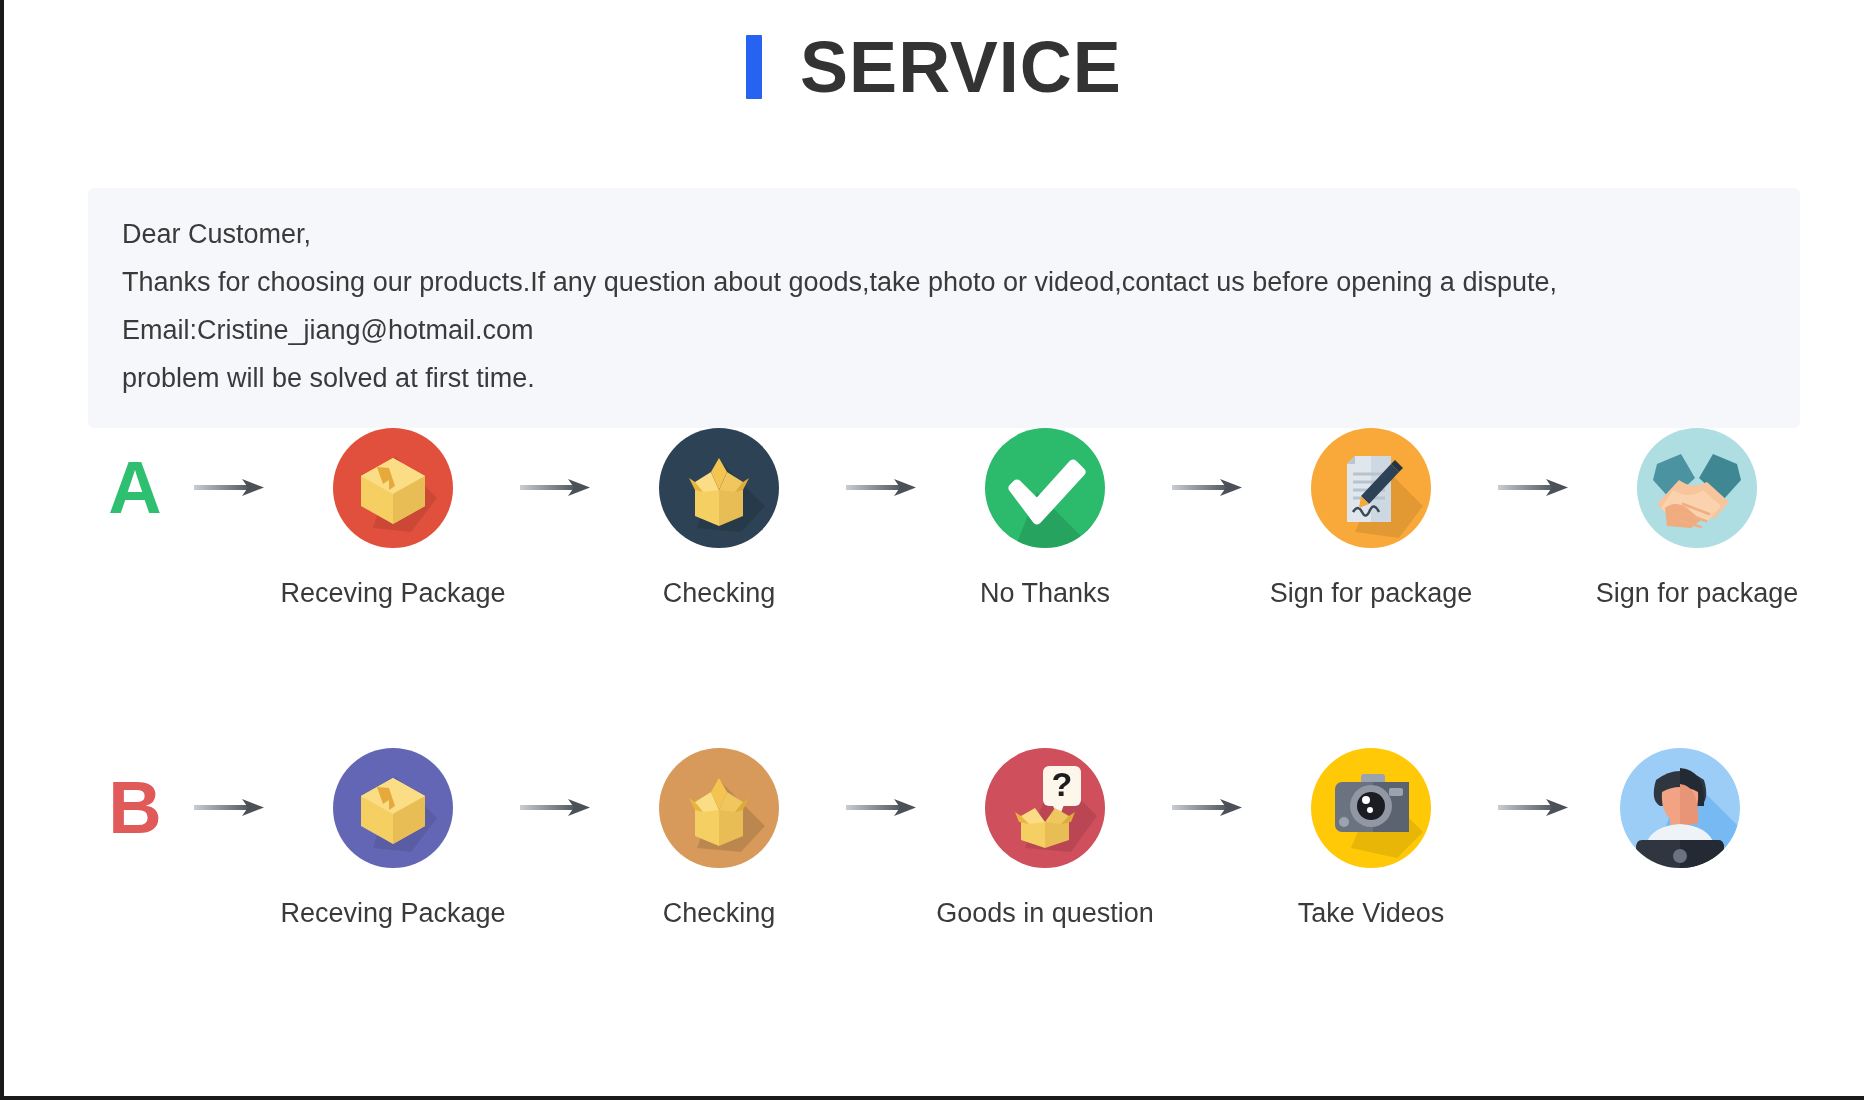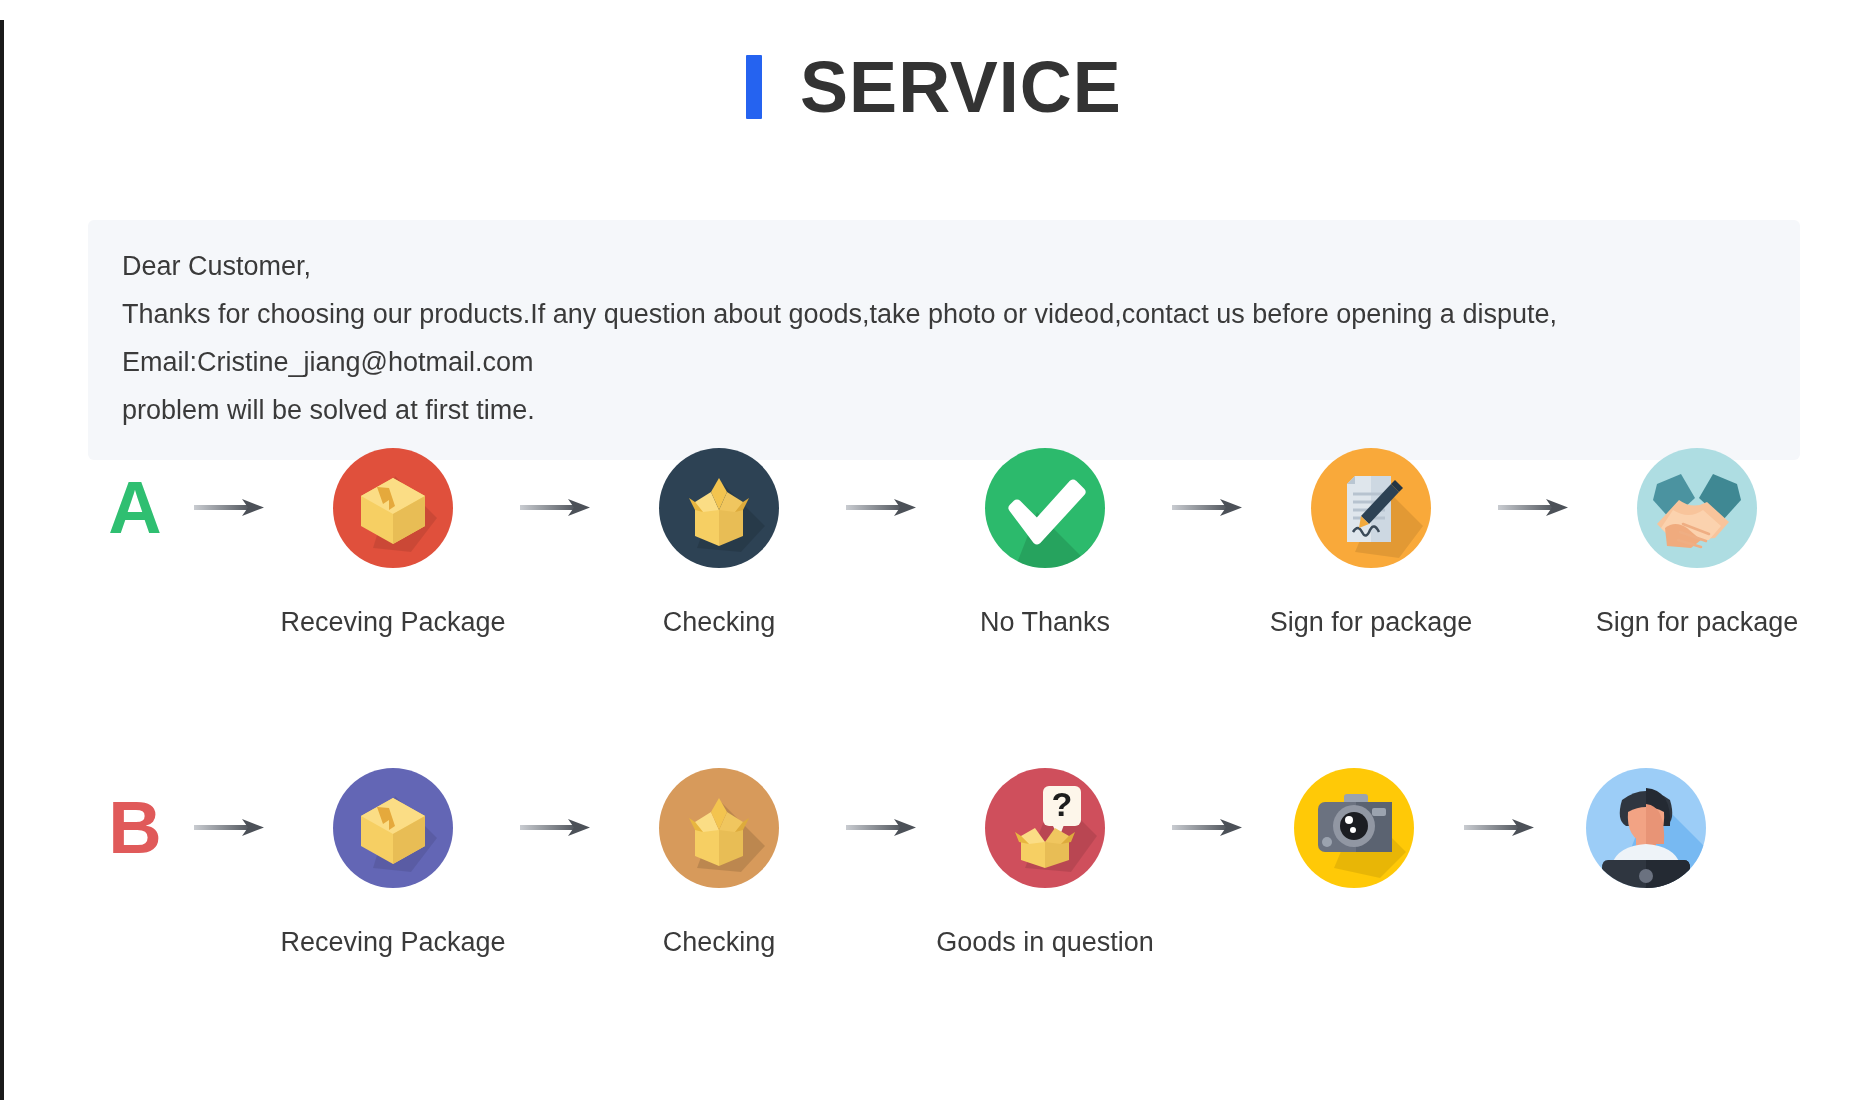--- a/index.html
+++ b/index.html
@@ -28,41 +28,40 @@
 
   
   .title-row {
     display: flex;
     align-items: center;
     justify-content: center;
     gap: 38px;
     padding-top: 42px;
     height: 92px;
     box-sizing: border-box;
-    margin-top: 20px;
   }
   .title-bar {
     width: 16px;
     height: 64px;
     background: #2563f0;
     border-radius: 1px;
   }
   .title-text {
     font-size: 72px;
     font-weight: bold;
     letter-spacing: 1px;
     color: #333333;
     line-height: 1;
   }
 
   
   .notice {
     position: absolute;
     left: 84px;
-    top: 200px;
+    top: 188px;
     width: 1712px;
     box-sizing: border-box;
     background: #f5f7fa;
     border-radius: 6px;
     padding: 22px 34px 26px 34px;
   }
   .notice p {
     margin: 0;
     font-size: 27px;
     line-height: 48px;
@@ -113,21 +112,21 @@
     height: 120px;
     border-radius: 50%;
     position: relative;
     overflow: hidden;
     display: flex;
     align-items: center;
     justify-content: center;
   }
   .step .bubble svg { display: block; }
   .step .caption {
-    margin-top: 32px;
+    margin-top: 23px;
     font-size: 27px;
     line-height: 44px;
     color: #3a3a3a;
     text-align: center;
     width: 230px;
   }
 </style>
 </head>
 <body>
 
@@ -355,20 +354,21 @@
           <rect x="24" y="34" width="74" height="50" rx="7" fill="#6b7280"></rect>
           <path d="M62 34 L98 34 L98 84 L62 84 Z" fill="#5b6371"></path>
           <rect x="78" y="40" width="14" height="8" rx="2" fill="#9ba3af"></rect>
           <circle cx="60" cy="58" r="21" fill="#9197a3"></circle>
           <circle cx="60" cy="58" r="14" fill="#1b1d22"></circle>
           <circle cx="55" cy="52" r="4" fill="#ffffff"></circle>
           <circle cx="59" cy="62" r="3" fill="#ffffff"></circle>
           <circle cx="33" cy="74" r="5" fill="#9ba3af"></circle>
         </svg>
       </div>
+      <div class="caption">Take Videos</div>
     </div>
 
     <div class="arrow">
       <svg width="72" height="26" viewBox="0 0 72 26">
         <rect x="0" y="10" width="58" height="5" fill="url(#ag1)"></rect>
         <path d="M48 4 L70 12.5 L48 21 L54 12.5 Z" fill="#4c5158"></path>
       </svg>
     </div>
 
     <div class="step">

